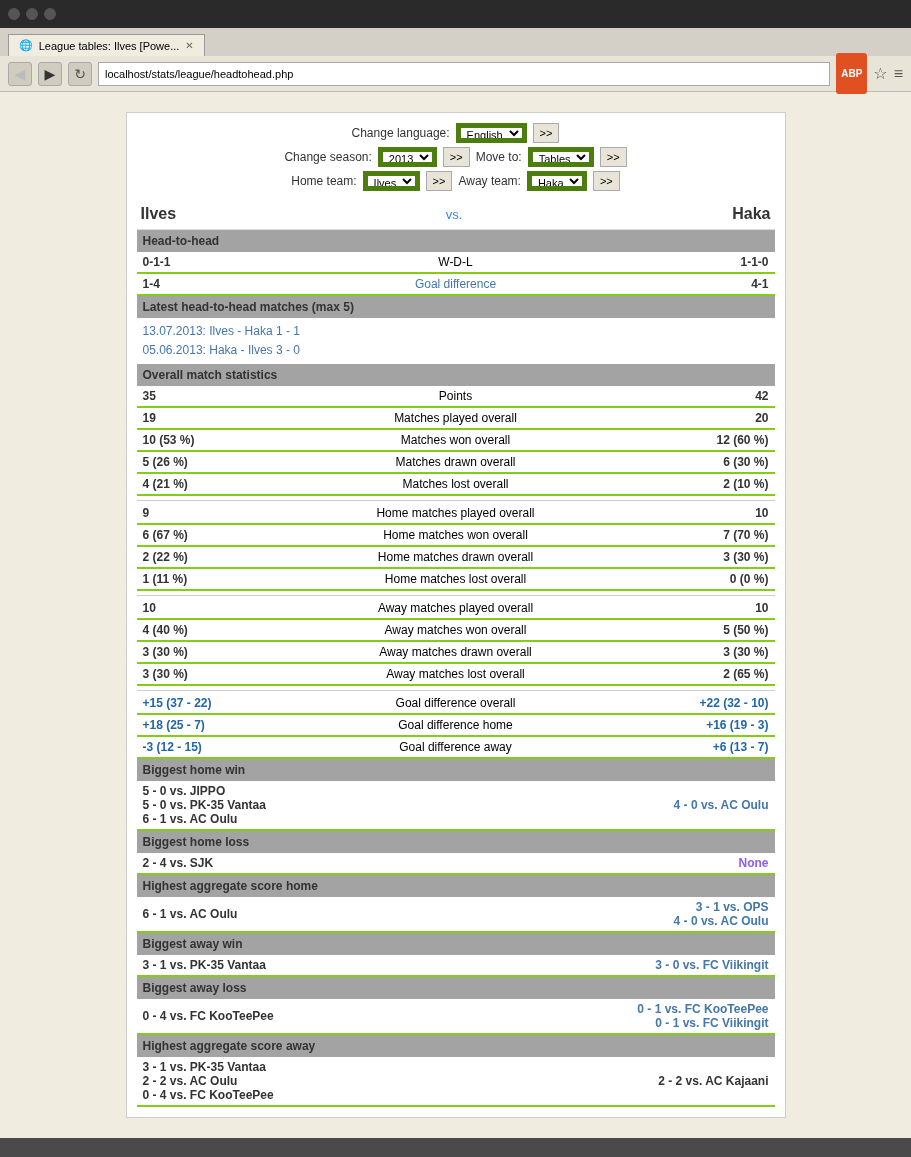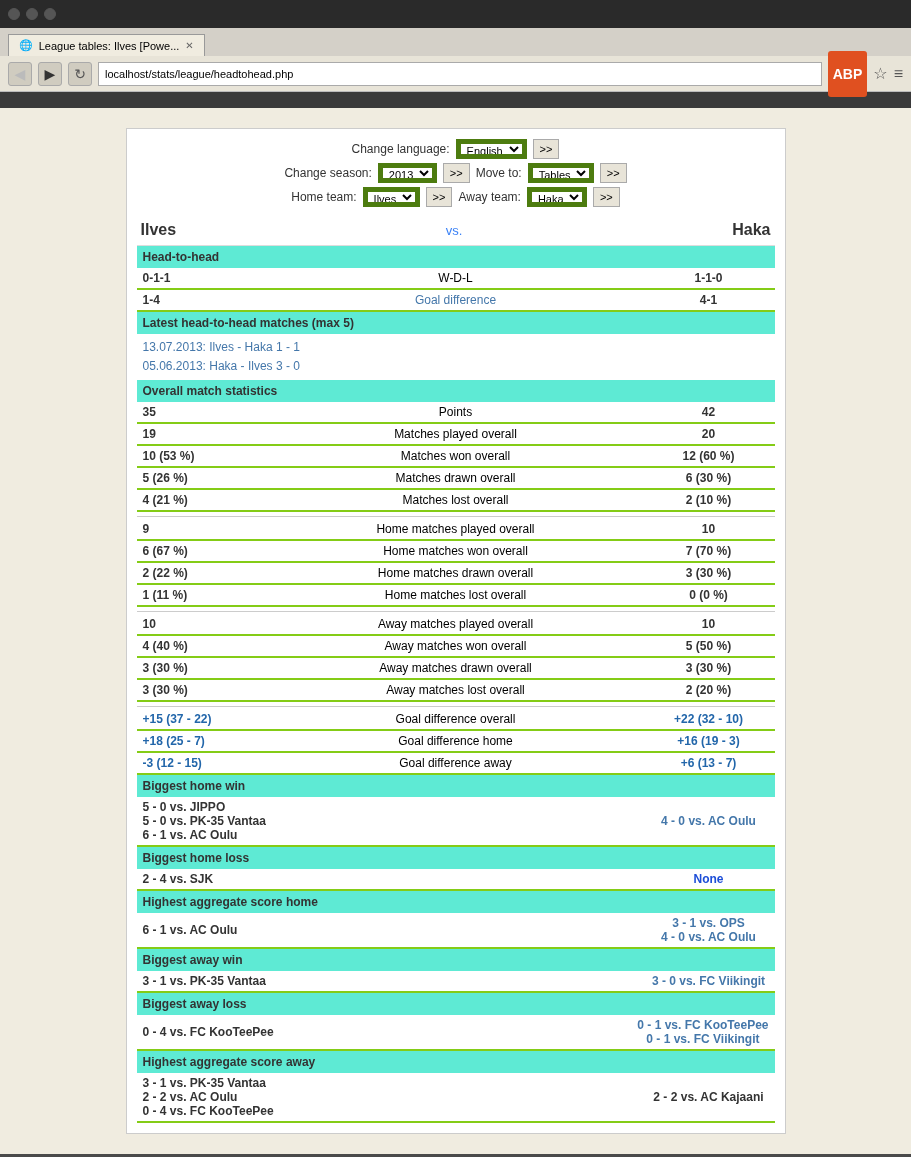--- a/index.html
+++ b/index.html
@@ -78,35 +78,35 @@
       background: white;
       padding: 1px 6px;
       font-size: 11px;
     }
     .adp-btn {
       background: #e05020;
       color: white;
       border: none;
       border-radius: 3px;
       padding: 15px 5px;
-      font-size: 14px;
+      font-size: 10px;
       font-weight: bold;
       cursor: pointer;
     }
     .menu-btn {
       font-size: 16px;
       color: #555;
       cursor: pointer;
       background: none;
       border: none;
     }
     .page-content {
       background: #f0ece0;
       padding: 12px;
-      margin: 16px auto;
+      margin: 0 auto;
     }
     .main-container {
       background: white;
       width: 660px;
       margin: 8px auto;
       border: 1px solid #ccc;
       padding: 10px;
     }
     .controls-section {
       text-align: center;
@@ -151,21 +151,21 @@
       font-weight: bold;
       color: #333;
     }
     .vs-text {
       font-size: 13px;
       color: #3b82f6;
       text-align: center;
     }
     
     .section-header {
-      background: #5eead4;
+      background: #a3a3a3;
       padding: 4px 6px;
       font-weight: bold;
       font-size: 12px;
       color: #333;
     }
     
     .stat-row {
       display: flex;
       justify-content: space-between;
       align-items: center;
@@ -184,36 +184,36 @@
     }
     .stat-center {
       color: #000000;
       text-align: center;
       flex: 1;
     }
     .stat-right {
       font-weight: bold;
       color: #333;
       min-width: 120px;
-      text-align: center;
+      text-align: right;
     }
     .matches-section {
       padding: 4px 6px;
     }
     .match-link {
       color: #4477aa;
       text-decoration: none;
       font-size: 12px;
       display: block;
       line-height: 1.6;
     }
     .highlight-right {
       color: #4477aa;
     }
-    .none-text { color: #1d4ed8; }
+    .none-text { color: #8b5cf6; }
   </style>
 </head>
 <body>
 
 <div class="browser-chrome">
 
   <div class="title-bar">
     <div class="title-bar-btn"></div>
     <div class="title-bar-btn"></div>
     <div class="title-bar-btn"></div>
@@ -363,21 +363,21 @@
       <span class="stat-right">5 (50 %)</span>
     </div>
           <div class="stat-row">
       <span class="stat-left">3 (30 %)</span>
       <span class="stat-center">Away matches drawn overall</span>
       <span class="stat-right">3 (30 %)</span>
     </div>
           <div class="stat-row">
       <span class="stat-left">3 (30 %)</span>
       <span class="stat-center">Away matches lost overall</span>
-      <span class="stat-right">2 (20 %)</span>
+      <span class="stat-right">2 (65 %)</span>
     </div>
         </div>
 
       <div id="goal-rows">
           <div class="stat-row separator">
       <span class="stat-left" style="color: rgb(34, 102, 170);">+15 (37 - 22)</span>
       <span class="stat-center">Goal difference overall</span>
       <span class="stat-right" style="color: rgb(34, 102, 170);">+22 (32 - 10)</span>
     </div>
           <div class="stat-row">

